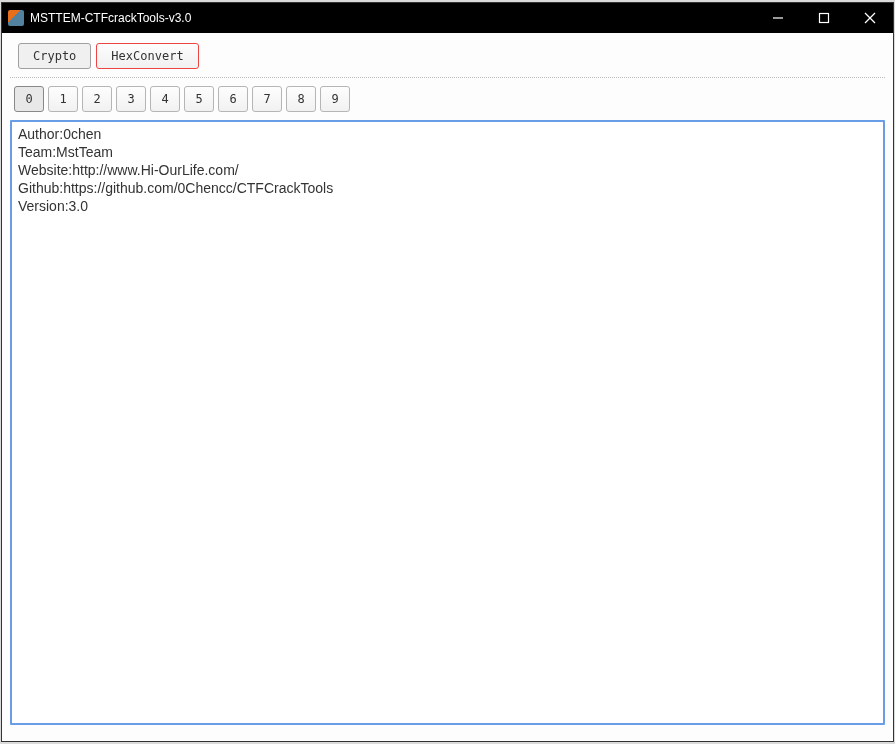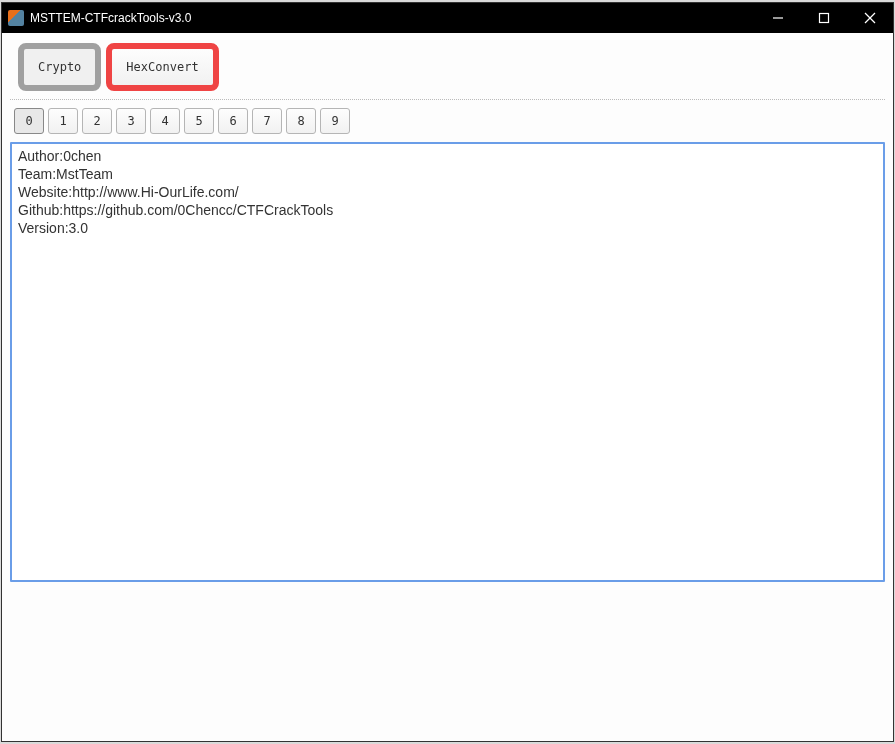--- a/index.html
+++ b/index.html
@@ -68,23 +68,23 @@
       padding: 6px 8px 8px 8px;
     }
     .menubar {
       display: flex;
       gap: 5px;
       padding: 4px 8px 8px 8px;
       border-bottom: 1px dotted #bbb;
     }
     .menubtn {
       background: linear-gradient(#fdfdfd, #f1f1f1);
-      border: 6px solid #ef4444;
-      border-radius: 8px;
-      padding: 11px 14px;
+      border: 1px solid #ef4444;
+      border-radius: 3px;
+      padding: 5px 14px;
       font-family: "SimSun", "NSimSun", monospace;
       font-size: 12px;
       color: #333;
       cursor: default;
     }
     .menubtn.active {
       background: #f0f0f0;
       border-color: #a0a0a0;
     }
     .tabbar {
@@ -106,21 +106,21 @@
       color: #333;
       cursor: default;
     }
     .tabbtn.active {
       background: #e8e8e8;
       border-color: #888;
     }
     .textarea-wrap {
       border: 2px solid #6a9de8;
       border-radius: 1px;
-      height: 440px;
+      height: 605px;
       background: #fff;
       padding: 4px 6px;
     }
     .textarea {
       width: 100%;
       height: 100%;
       border: none;
       outline: none;
       resize: none;
       font-family: "Segoe UI", Tahoma, Arial, sans-serif;

